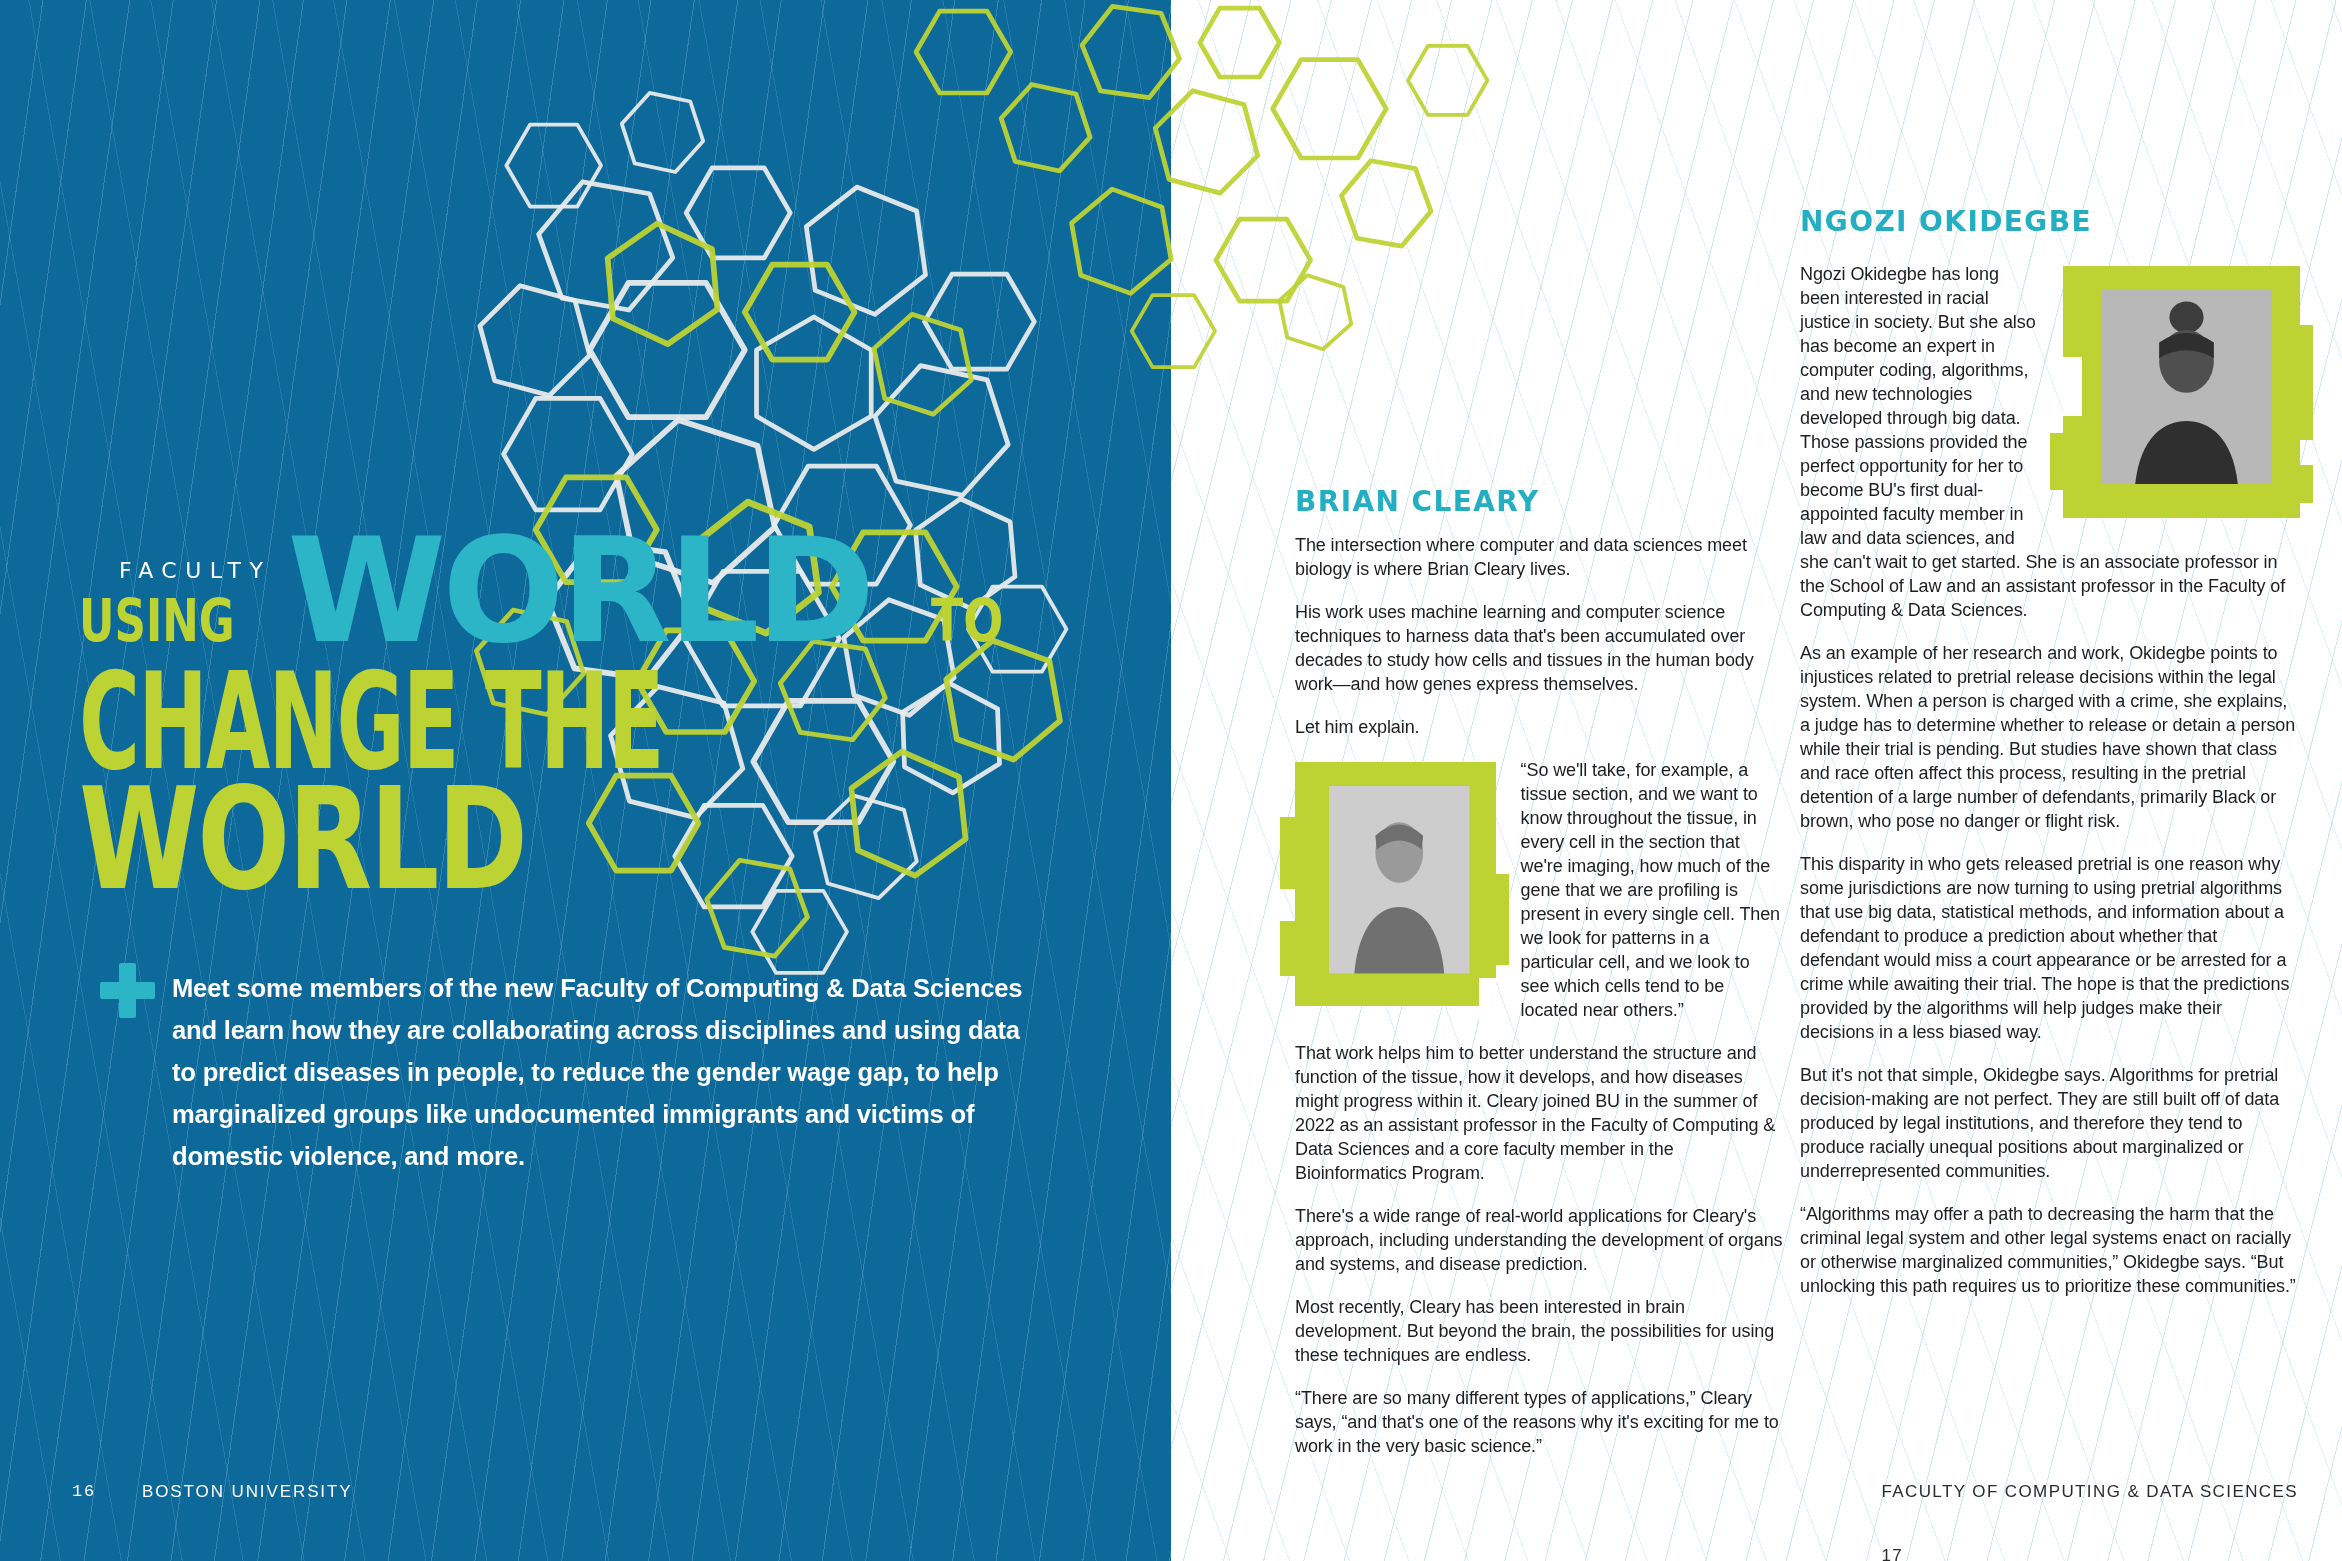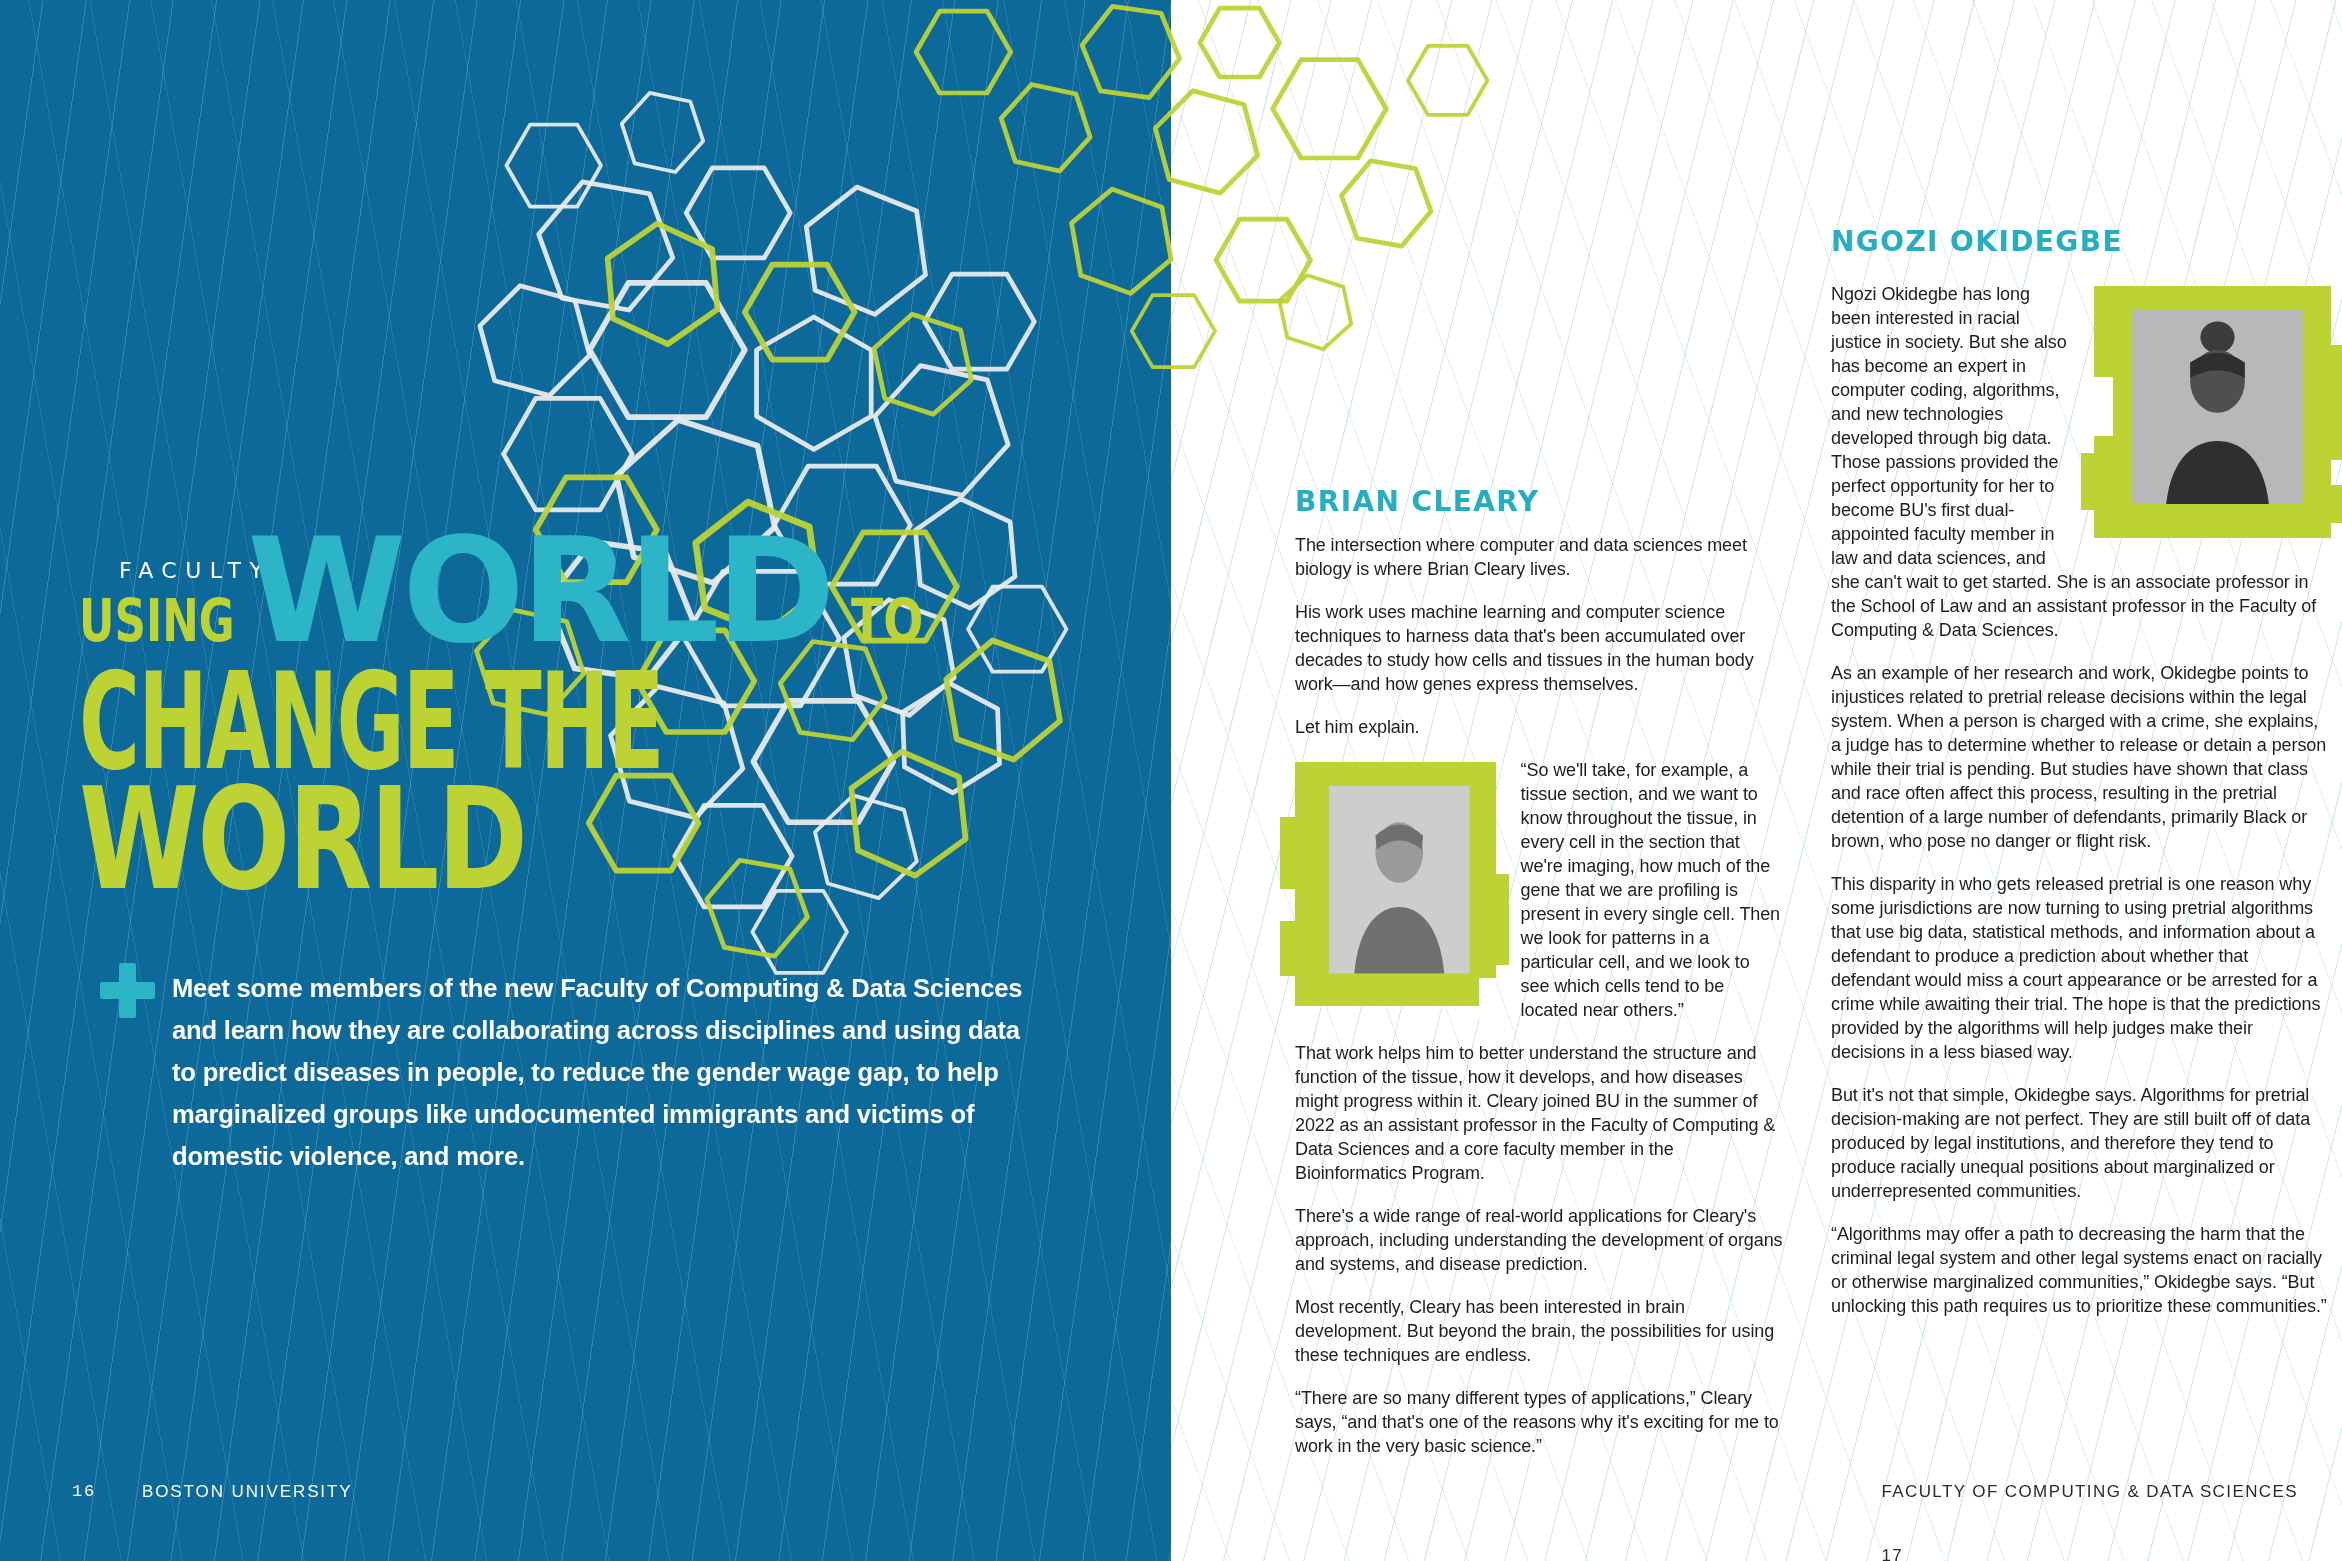--- a/index.html
+++ b/index.html
@@ -15,21 +15,21 @@
     background-image:
       repeating-linear-gradient(104deg, rgba(130,195,215,0) 0 38px, rgba(130,195,215,.38) 38px 39px),
       repeating-linear-gradient(70deg, rgba(130,195,215,0) 0 55px, rgba(130,195,215,.24) 55px 56px);}
   #hex-svg{position:absolute;left:0;top:0;z-index:1;pointer-events:none;}
   
   .eyebrow{position:absolute;left:79px;top:558px;z-index:2;color:#ffffff;font-size:22px;
            letter-spacing:8.5px;font-weight:400;font-family:"DejaVu Sans",sans-serif;margin-left:40px;}
   .headline{position:absolute;left:79px;top:0;z-index:2;font-family:"DejaVu Sans",sans-serif;
             font-weight:bold;}
   .hl-line{position:absolute;left:0;line-height:1;white-space:nowrap;}
-  .hl-line1{top:519px;display:flex;align-items:baseline;}
+  .hl-line1{top:519px;display:flex;align-items:baseline;gap:40px;}
   .hl-using{display:inline-block;font-size:59px;color:#bdd334;transform:scaleX(.74);
             transform-origin:left bottom;margin-right:-42px;}
   .hl-data{display:inline-block;font-size:144px;color:#2cb4c7;letter-spacing:-3.8px;}
   .hl-to{display:inline-block;font-size:59px;color:#bdd334;transform:scaleX(.80);
          transform-origin:left bottom;margin-left:19px;}
   .hl-line2{top:655px;font-size:134px;color:#bdd334;letter-spacing:-2.8px;
             transform:scaleX(.62);transform-origin:left top;}
   .hl-line3{top:770px;font-size:140px;color:#bdd334;letter-spacing:-2.8px;
             transform:scaleX(.78);transform-origin:left top;}
   .plus-icon{position:absolute;left:100px;top:963px;width:55px;height:55px;z-index:2;}
@@ -38,21 +38,21 @@
   .plus-icon::after{left:0;top:19px;width:55px;height:17px;}
   .intro{position:absolute;left:172px;top:967px;width:863px;z-index:2;color:#ffffff;
          font-size:25.6px;line-height:42px;font-weight:700;letter-spacing:-0.2px;}
   .footer-left{position:absolute;top:1482px;z-index:2;color:#ffffff;font-size:17px;letter-spacing:1.9px;}
   .footer-left .pgnum{position:absolute;left:72px;top:0;font-family:Liberation Mono, monospace;}
   .footer-left .pub{position:absolute;left:142px;top:0;white-space:nowrap;}
   
   .col{position:absolute;z-index:2;color:#1e1e1e;font-size:18px;line-height:24px;letter-spacing:-0.1px;}
   .col p{margin:0 0 19px 0;}
   .col-brian{left:124px;top:490px;width:488px;}
-  .col-ngozi{left:660px;top:210px;width:500px;margin-top:20px;}
+  .col-ngozi{left:629px;top:210px;width:500px;}
   .sec-heading{font-family:"DejaVu Sans",sans-serif;font-weight:bold;font-size:28px;
                letter-spacing:1.4px;color:#24aec2;margin:0 0 19px 0;}
   .col-ngozi .sec-heading{margin-bottom:28px;}
   
   .frame{position:relative;background:#bdd334;}
   .frame .photo{position:absolute;overflow:hidden;}
   .frame .photo svg{display:block;width:100%;height:100%;}
   .frame .nub{position:absolute;background:#bdd334;}
   .frame .cut{position:absolute;background:#ffffff;}
   .brian-frame{float:left;width:201px;height:244px;margin:3.8px 24.6px 7.6px 0;}

